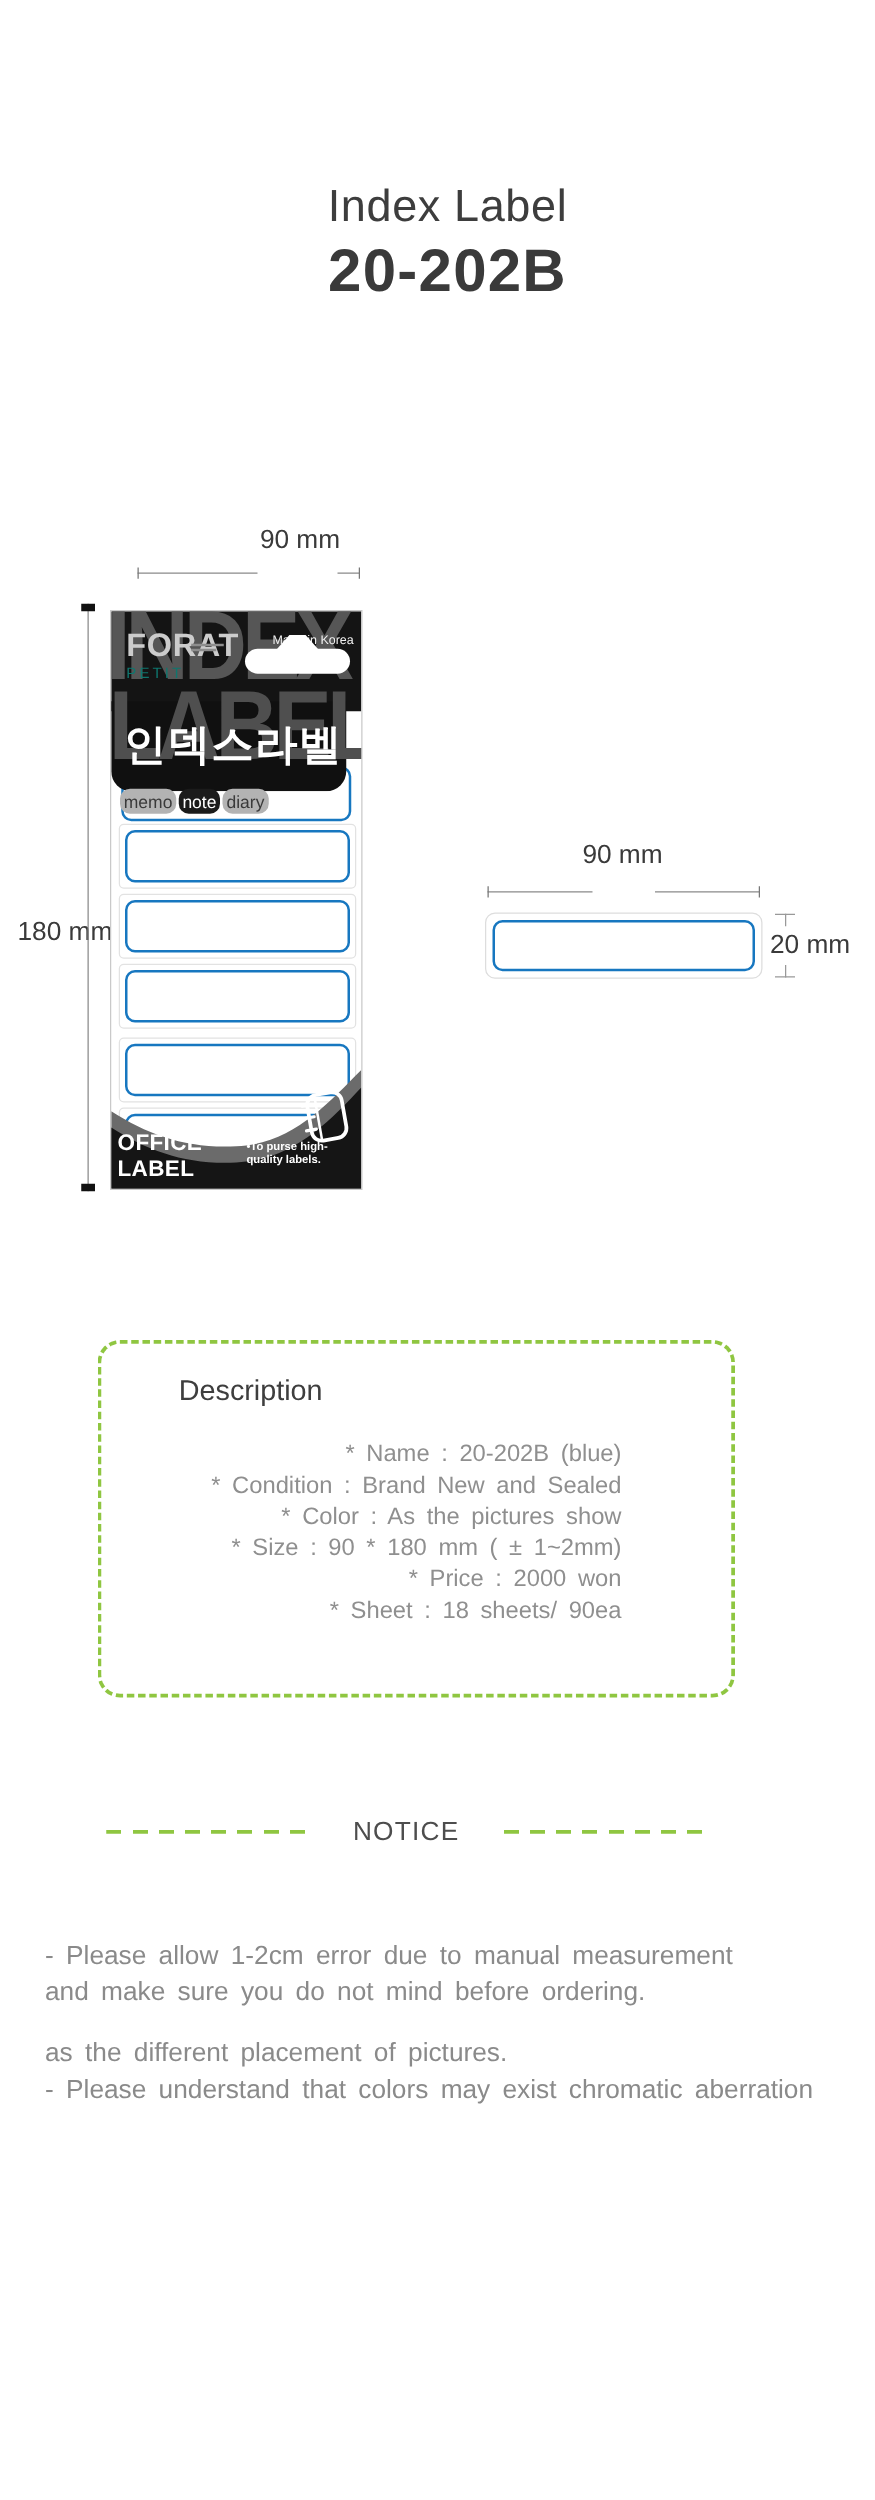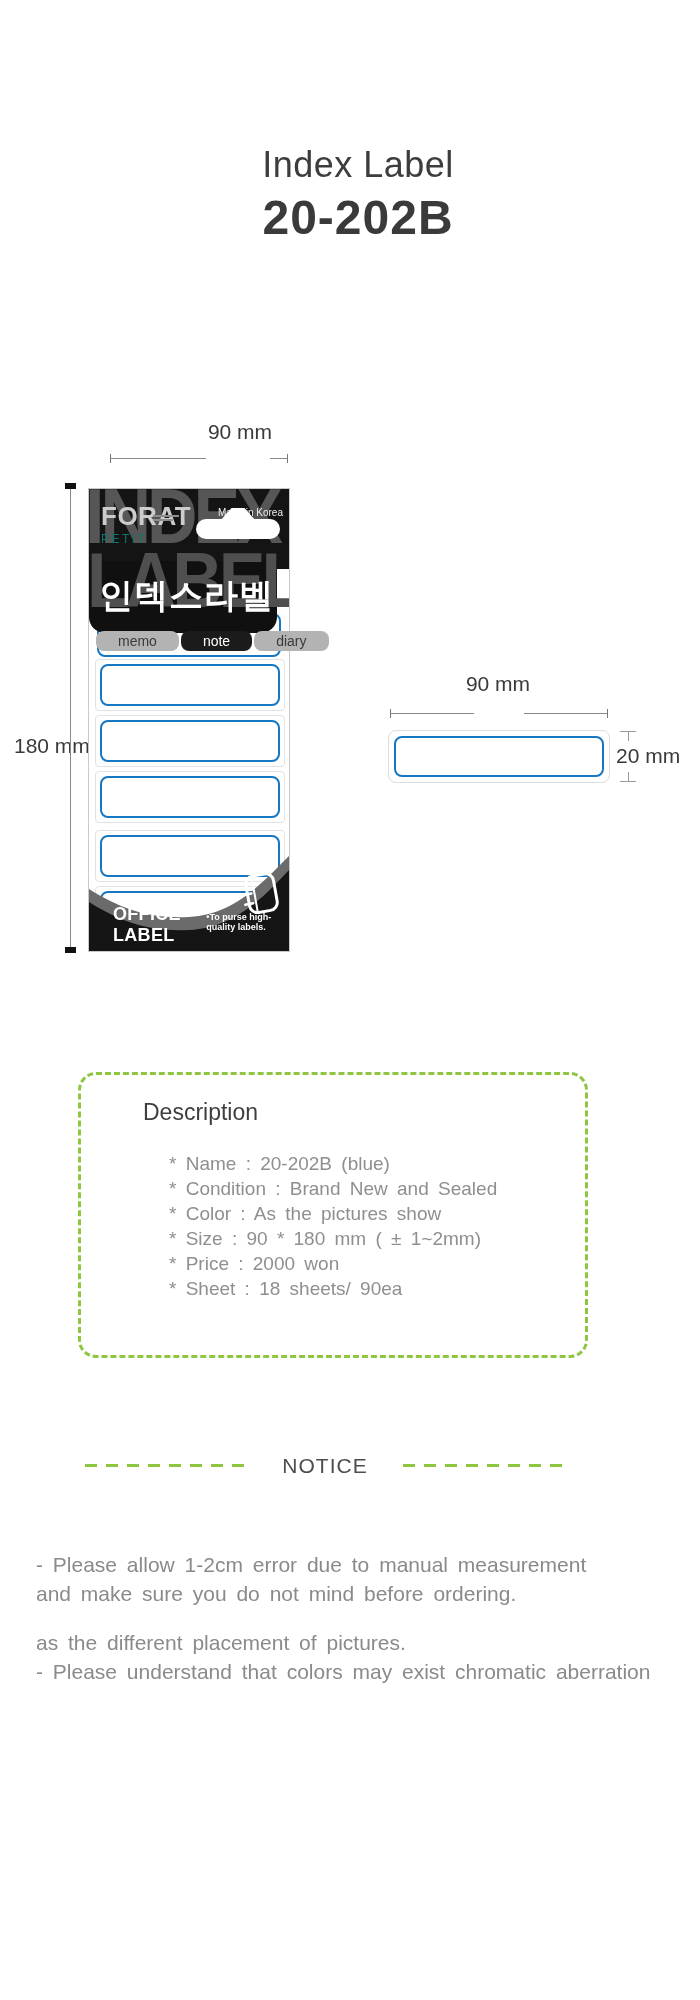--- a/index.html
+++ b/index.html
@@ -46,49 +46,49 @@
   .fineprint { position:absolute; left:64px; top:26px; }
   .fineprint .bar { width:26px; height:2px; background:#8d8d8d; margin-bottom:2px; }
   .madein { position:absolute; right:6px; top:18px; font-size:10px; color:#f0f0f0; }
   .hanghole { position:absolute; left:107px; top:19px; width:84px; height:32px; }
   .hanghole .bump { position:absolute; left:24px; top:0; width:36px; height:13px; background:#fff;
                     clip-path:polygon(0 100%, 32% 0, 68% 0, 100% 100%); }
   .hanghole .slot { position:absolute; left:0; top:11px; width:84px; height:20px; background:#fff; border-radius:10px; }
   .ktitle { position:absolute; left:10px; top:84px; font-size:34px; font-weight:bold; color:#ffffff;
             letter-spacing:1px; white-space:nowrap; }
   .tabs { position:absolute; left:7px; top:142px; height:20px; display:flex; gap:2px; }
-  .tab { height:20px; border-radius:8px; font-size:14px; line-height:20px; padding:0 22px;
+  .tab { height:20px; border-radius:8px; font-size:14px; line-height:20px; padding:0 3px;
          background:#b3b3b3; color:#3a3a3a; text-align:left; }
   .tab.active { background:#1b1b1b; color:#ffffff; }
   .sticker-outer { position:absolute; left:6px; width:190px; height:52px;
                    border:1px solid #e2e2e2; border-radius:4px; background:#fff; }
   .sticker-inner { position:absolute; left:4px; top:4px; right:4px; bottom:4px;
                    border:2px solid #1777c0; border-radius:8px; background:#fff; }
   .sticker-hidden { position:absolute; left:8px; top:124px; width:184px; height:44px;
                     border:2px solid #1777c0; border-radius:8px; background:#fff; z-index:0; }
   .z1 { z-index:1; } .z2 { z-index:2; }
   .pkg-footer { position:absolute; left:0; bottom:0; width:200px; height:95px; z-index:3; }
   .pkg-footer svg { display:block; }
-  .footer-text { position:absolute; left:24px; right:2px; bottom:5px; display:flex; align-items:baseline; z-index:4; }
+  .footer-text { position:absolute; left:5px; right:2px; bottom:5px; display:flex; align-items:baseline; z-index:4; }
   .footer-title { font-size:18px; font-weight:bold; color:#ffffff; letter-spacing:0.3px; }
   .footer-tag { font-size:9px; font-weight:bold; color:#ffffff; margin-left:6px; }
   .notebook { position:absolute; right:8px; top:382px; z-index:4; transform:rotate(-10deg); }
 
   
   .single-outer { position:absolute; left:388px; top:730px; width:222px; height:53px;
                   border:1px solid #ddd; border-radius:8px; background:#fff; }
   .single-inner { position:absolute; left:5px; top:5px; right:5px; bottom:5px;
                   border:2px solid #1777c0; border-radius:8px; background:#fff; }
 
   
   .descbox { position:absolute; left:78px; top:1072px; width:510px; height:286px;
              border:3px dashed #8fc641; border-radius:18px; background:#fff; }
   .desc-heading { position:absolute; left:37px; top:24px; font-size:23px; color:#3e3e3e;margin-left:25px; }
   .desc-items { position:absolute; left:88px; top:76px; }
-  .desc-item { font-size:19px; color:#8f8f8f; line-height:25px; word-spacing:4px; white-space:nowrap; }
+  .desc-item { font-size:19px; color:#8f8f8f; line-height:25px; word-spacing:4px; white-space:nowrap;text-align:right; }
 
   
   .dashline { position:absolute; top:1464px; height:3px;
               background:repeating-linear-gradient(90deg,#8fc641 0 12px, transparent 12px 21px); }
   .notice-heading { position:absolute; left:250px; top:1454px; width:150px; text-align:center;
                     font-size:21px; color:#4d4d4d; letter-spacing:1px; }
   .notice-paras { position:absolute; left:36px; top:1550px; width:650px; }
   .notice-line { font-size:21px; color:#8a8a8a; line-height:29px; word-spacing:4px; white-space:nowrap; }
   .para-gap { height:20px; }
 </style>

